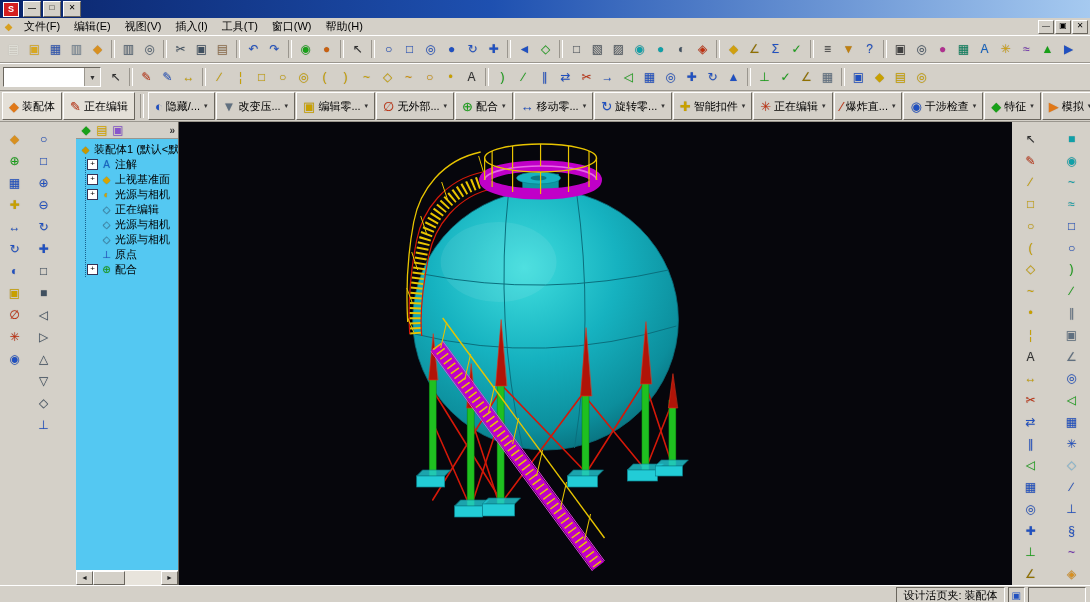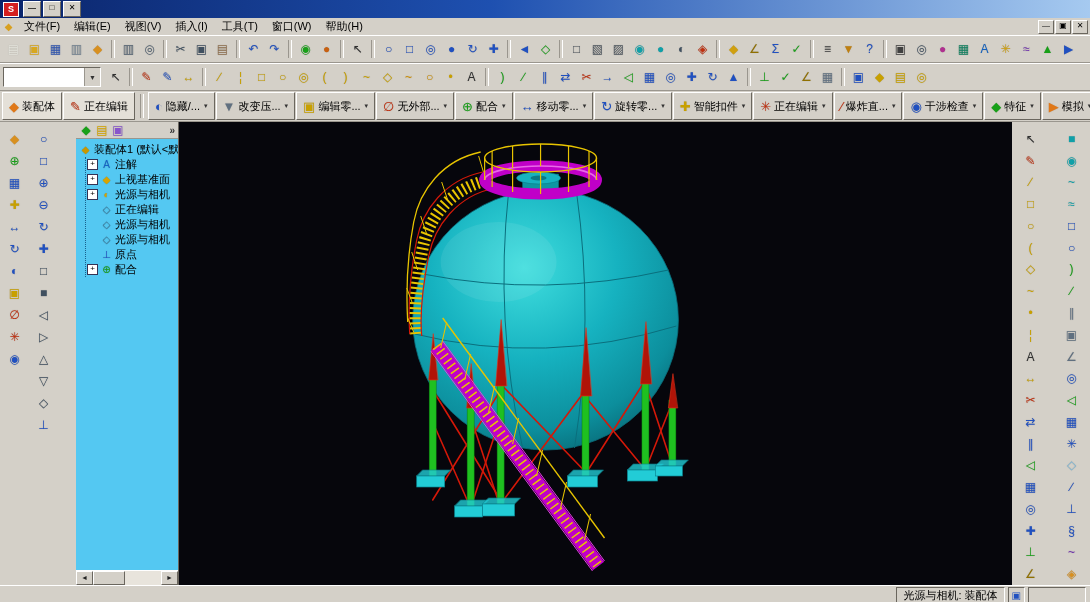--- a/index.html
+++ b/index.html
@@ -1057,16 +1057,16 @@
 
         <span class="vicon">
           <span class="tg" style="color: rgb(216, 144, 32);">◈</span>
         </span>
       </div>
   </div>
 </div>
 
 <div class="statusbar">
   <span class="sspacer"></span>
-  <span class="spanel">光源与相机: 装配体</span>
+  <span class="spanel">设计活页夹: 装配体</span>
   <span class="spanel sico">▣</span>
   <span class="spanel send"></span>
 </div>
 
 </body></html>

